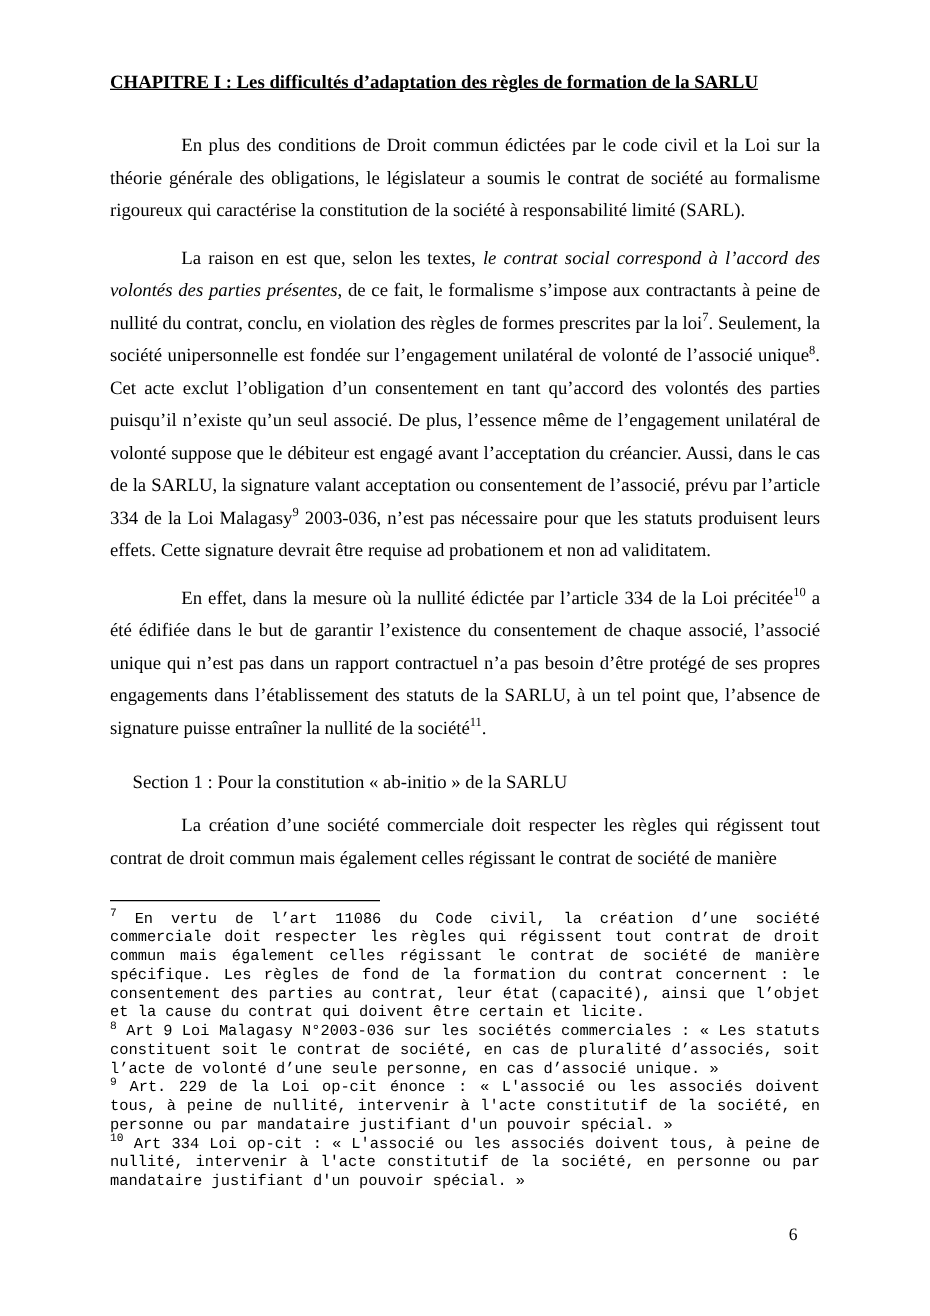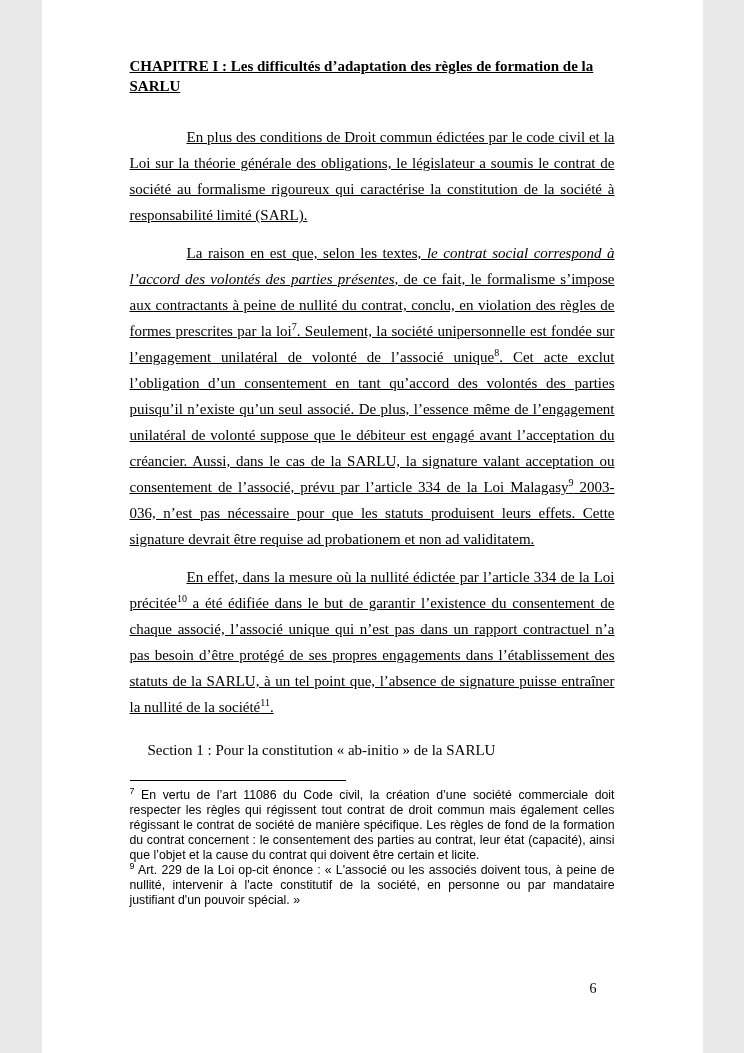--- a/index.html
+++ b/index.html
@@ -1,19 +1,19 @@
 <!DOCTYPE html>
 <html><head>
 <meta charset="utf-8">
 <style>
   * { box-sizing: border-box; }
   html, body { margin: 0; padding: 0; background: #e9e9e9; }
   .page {
     position: relative;
-    width: 661px;
+    width: 744px;
     height: 1053px;
     margin: 0 auto;
     background: #ffffff;
     padding: 56px 88px 0 88px;
     font-family: "Liberation Serif", "DejaVu Serif", serif;
     font-size: 15px;
     color: #000000;
     overflow: hidden;
   }
   .chapter-title {
@@ -21,37 +21,36 @@
     font-weight: bold;
     text-decoration: underline;
     line-height: 20px;
     margin: 0 0 28px 0;
   }
   .para {
     margin: 0 0 12px 0;
     text-align: justify;
     text-indent: 57px;
     line-height: 26px;
-    text-decoration: underline;
   }
   .it { font-style: italic; }
   sup.fnref {
     font-size: 10px;
     line-height: 0;
     vertical-align: super;
   }
   .section-title {
     font-size: 15px;
     font-weight: normal;
     line-height: 20px;
     margin: 20px 0 12px 18px;
   }
   .footnotes {
     margin-top: 20px;
-    font-family: Liberation Sans, sans-serif;
+    font-family: Liberation Mono, monospace;
     font-size: 12.3px;
     line-height: 15px;
     text-align: justify;
   }
   .fn-rule {
     width: 216px;
     height: 0;
     border-top: 1px solid #000000;
     margin: 0 0 7px 0;
   }
@@ -78,27 +77,30 @@
   <h1 class="chapter-title">CHAPITRE I : Les difficultés d’adaptation des règles de formation de la SARLU</h1>
 
   <p class="para"><span>En plus des conditions de Droit commun édictées par le code civil et la Loi sur la théorie générale des obligations, le législateur a soumis le contrat de société au formalisme rigoureux qui caractérise la constitution de la société à responsabilité limité (SARL).</span></p>
 
   <p class="para"><span>La raison en est que, selon les textes, </span><span class="it">le contrat social correspond à l’accord des volontés des parties présentes</span><span>, de ce fait, le formalisme s’impose aux contractants à peine de nullité du contrat, conclu, en violation des règles de formes prescrites par la loi</span><sup class="fnref">7</sup><span>. Seulement, la société unipersonnelle est fondée sur l’engagement unilatéral de volonté de l’associé unique</span><sup class="fnref">8</sup><span>. Cet acte exclut l’obligation d’un consentement en tant qu’accord des volontés des parties puisqu’il n’existe qu’un seul associé. De plus, l’essence même de l’engagement unilatéral de volonté suppose que le débiteur est engagé avant l’acceptation du créancier. Aussi, dans le cas de la SARLU, la signature valant acceptation ou consentement de l’associé, prévu par l’article 334 de la Loi Malagasy</span><sup class="fnref">9</sup><span> 2003-036, n’est pas nécessaire pour que les statuts produisent leurs effets. Cette signature devrait être requise ad probationem et non ad validitatem.</span></p>
 
   <p class="para"><span>En effet, dans la mesure où la nullité édictée par l’article 334 de la Loi précitée</span><sup class="fnref">10</sup><span> a été édifiée dans le but de garantir l’existence du consentement de chaque associé, l’associé unique qui n’est pas dans un rapport contractuel n’a pas besoin d’être protégé de ses propres engagements dans l’établissement des statuts de la SARLU, à un tel point que, l’absence de signature puisse entraîner la nullité de la société</span><sup class="fnref">11</sup><span>.</span></p>
 
   <h2 class="section-title">Section 1 : Pour la constitution « ab-initio » de la SARLU</h2>
 
+  <p class="para"><span>La création d’une société commerciale doit respecter les règles qui régissent tout contrat de droit commun mais également celles régissant le contrat de société de manière</span></p>
 
   <div class="footnotes">
     <div class="fn-rule"></div>
 
     <p class="fn"><sup class="fn-num">7</sup> <span>En vertu de l’art 11086 du Code civil, la création d’une société commerciale doit respecter les règles qui régissent tout contrat de droit commun mais également celles régissant le contrat de société de manière spécifique. Les règles de fond de la formation du contrat concernent : le consentement des parties au contrat, leur état (capacité), ainsi que l’objet et la cause du contrat qui doivent être certain et licite.</span></p>
 
+    <p class="fn"><sup class="fn-num">8</sup> <span>Art 9 Loi Malagasy N°2003-036 sur les sociétés commerciales : « Les statuts constituent soit le contrat de société, en cas de pluralité d’associés, soit l’acte de volonté d’une seule personne, en cas d’associé unique. »</span></p>
 
     <p class="fn"><sup class="fn-num">9</sup> <span>Art. 229 de la Loi op-cit énonce : « L'associé ou les associés doivent tous, à peine de nullité, intervenir à l'acte constitutif de la société, en personne ou par mandataire justifiant d'un pouvoir spécial. »</span></p>
 
+    <p class="fn"><sup class="fn-num">10</sup> <span>Art 334 Loi op-cit : « L'associé ou les associés doivent tous, à peine de nullité, intervenir à l'acte constitutif de la société, en personne ou par mandataire justifiant d'un pouvoir spécial. »</span></p>
 
   </div>
 
   <div class="page-number">6</div>
 
 </div>
 
 </body></html>

